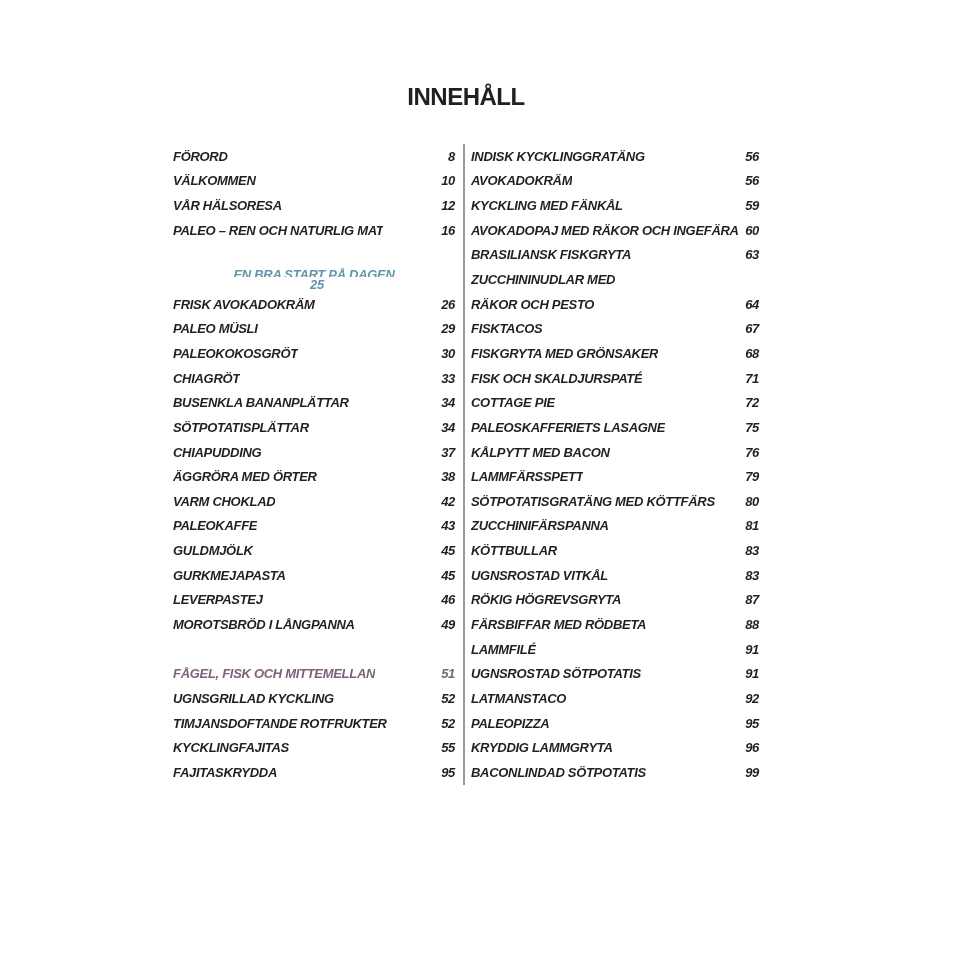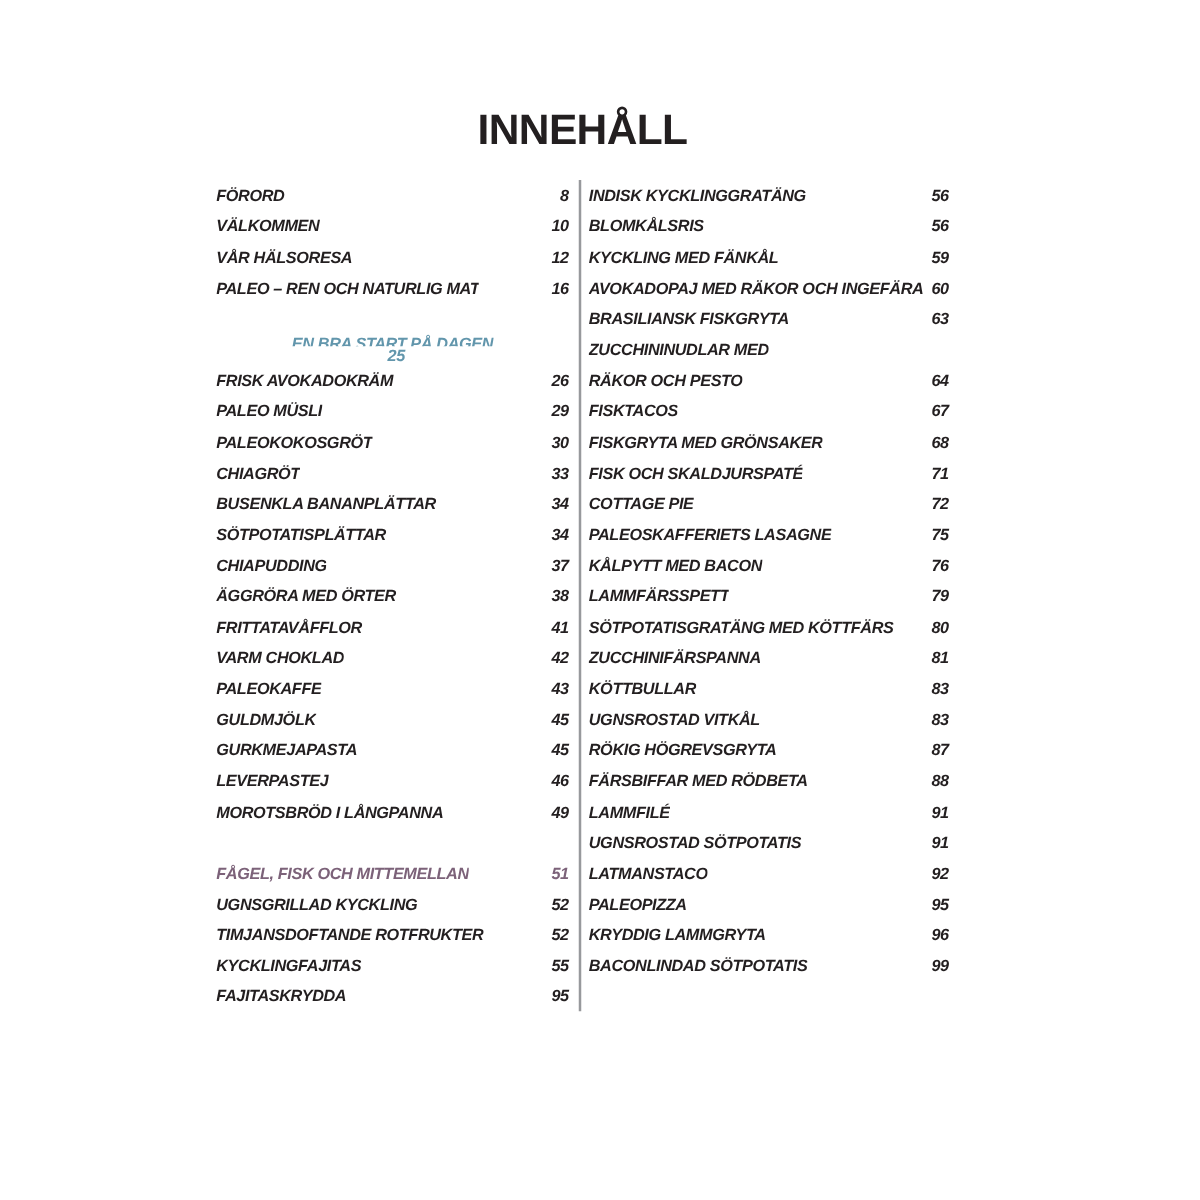--- a/index.html
+++ b/index.html
@@ -15,21 +15,21 @@
     font-family: "Liberation Sans", sans-serif;
     color: var(--text, #231f20);
     overflow: hidden;
   }
   .title {
     position: absolute;
     top: 61px;
     left: 173px;
     width: 586px;
     text-align: center;
-    font-size: 34px;
+    font-size: 24px;
     line-height: 40px;
     font-weight: 700;
     letter-spacing: -0.5px;
     color: var(--text, #231f20);
   }
   .toc {
     position: absolute;
     left: 173px;
     top: 144px;
     width: 586px;
@@ -122,24 +122,20 @@
         </div>
         <div class="row">
           <span class="label">CHIAPUDDING</span>
           <span class="num">37</span>
         </div>
         <div class="row">
           <span class="label">ÄGGRÖRA MED ÖRTER</span>
           <span class="num">38</span>
         </div>
         <div class="row">
-          <span class="label">FRITTATAVÅFFLOR</span>
-          <span class="num">41</span>
-        </div>
-        <div class="row">
           <span class="label">VARM CHOKLAD</span>
           <span class="num">42</span>
         </div>
         <div class="row">
           <span class="label">PALEOKAFFE</span>
           <span class="num">43</span>
         </div>
         <div class="row">
           <span class="label">GULDMJÖLK</span>
           <span class="num">45</span>
@@ -181,21 +177,21 @@
           <span class="num">95</span>
         </div>
       </div>
     <div class="divider"></div>
     <div class="col col-right" id="right-col">
         <div class="row">
           <span class="label">INDISK KYCKLINGGRATÄNG</span>
           <span class="num">56</span>
         </div>
         <div class="row">
-          <span class="label">BLOMKÅLSRIS</span>
+          <span class="label">AVOKADOKRÄM</span>
           <span class="num">56</span>
         </div>
         <div class="row">
           <span class="label">KYCKLING MED FÄNKÅL</span>
           <span class="num">59</span>
         </div>
         <div class="row">
           <span class="label">AVOKADOPAJ MED RÄKOR OCH INGEFÄRA</span>
           <span class="num">60</span>
         </div>

